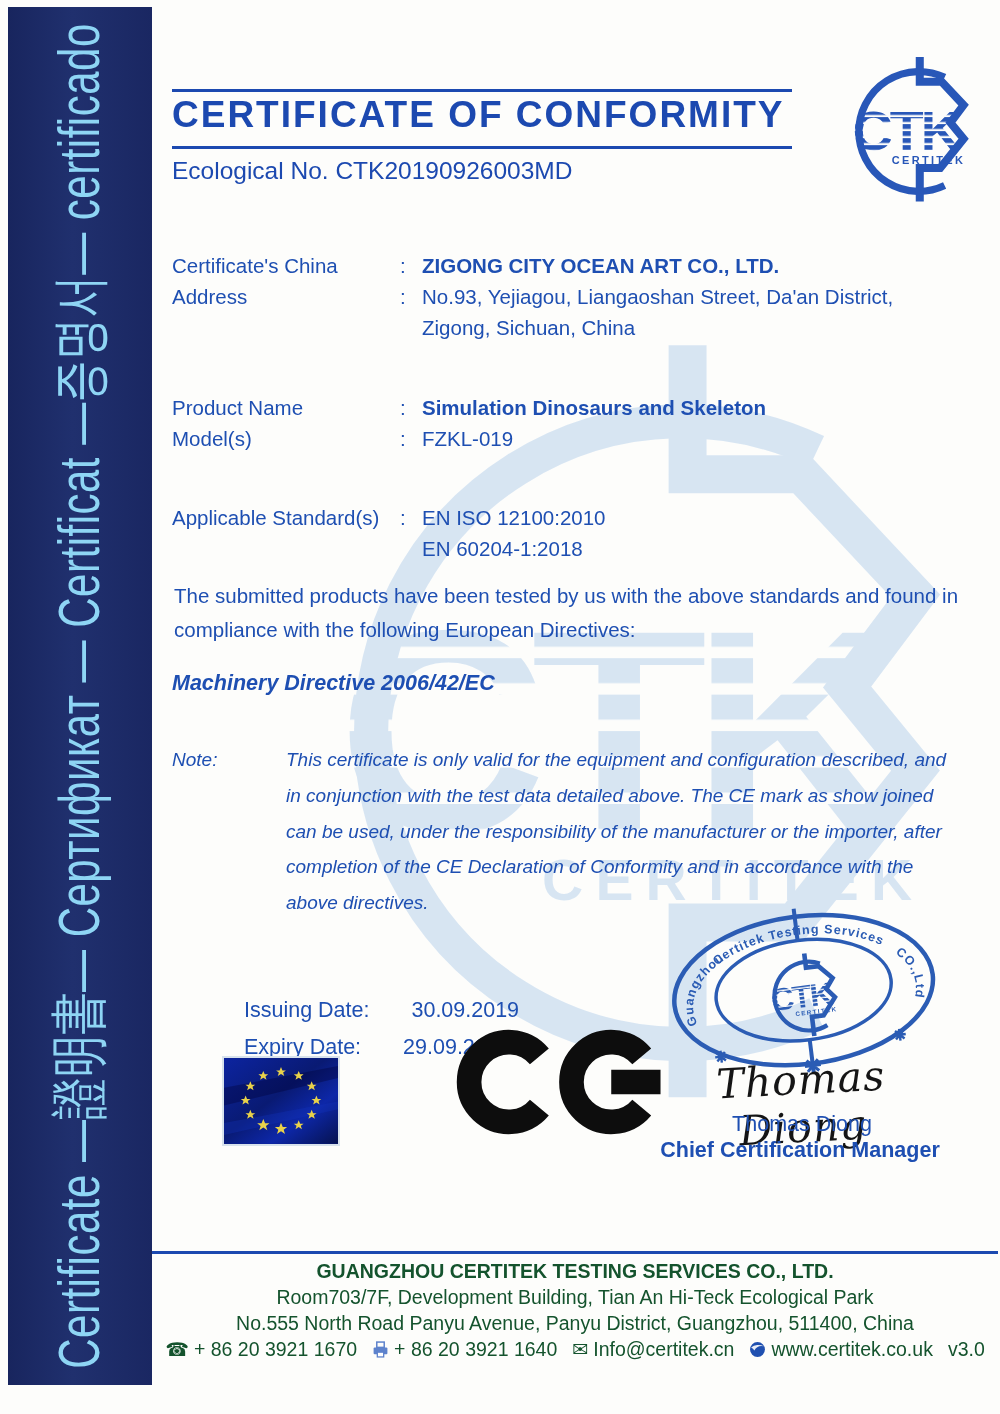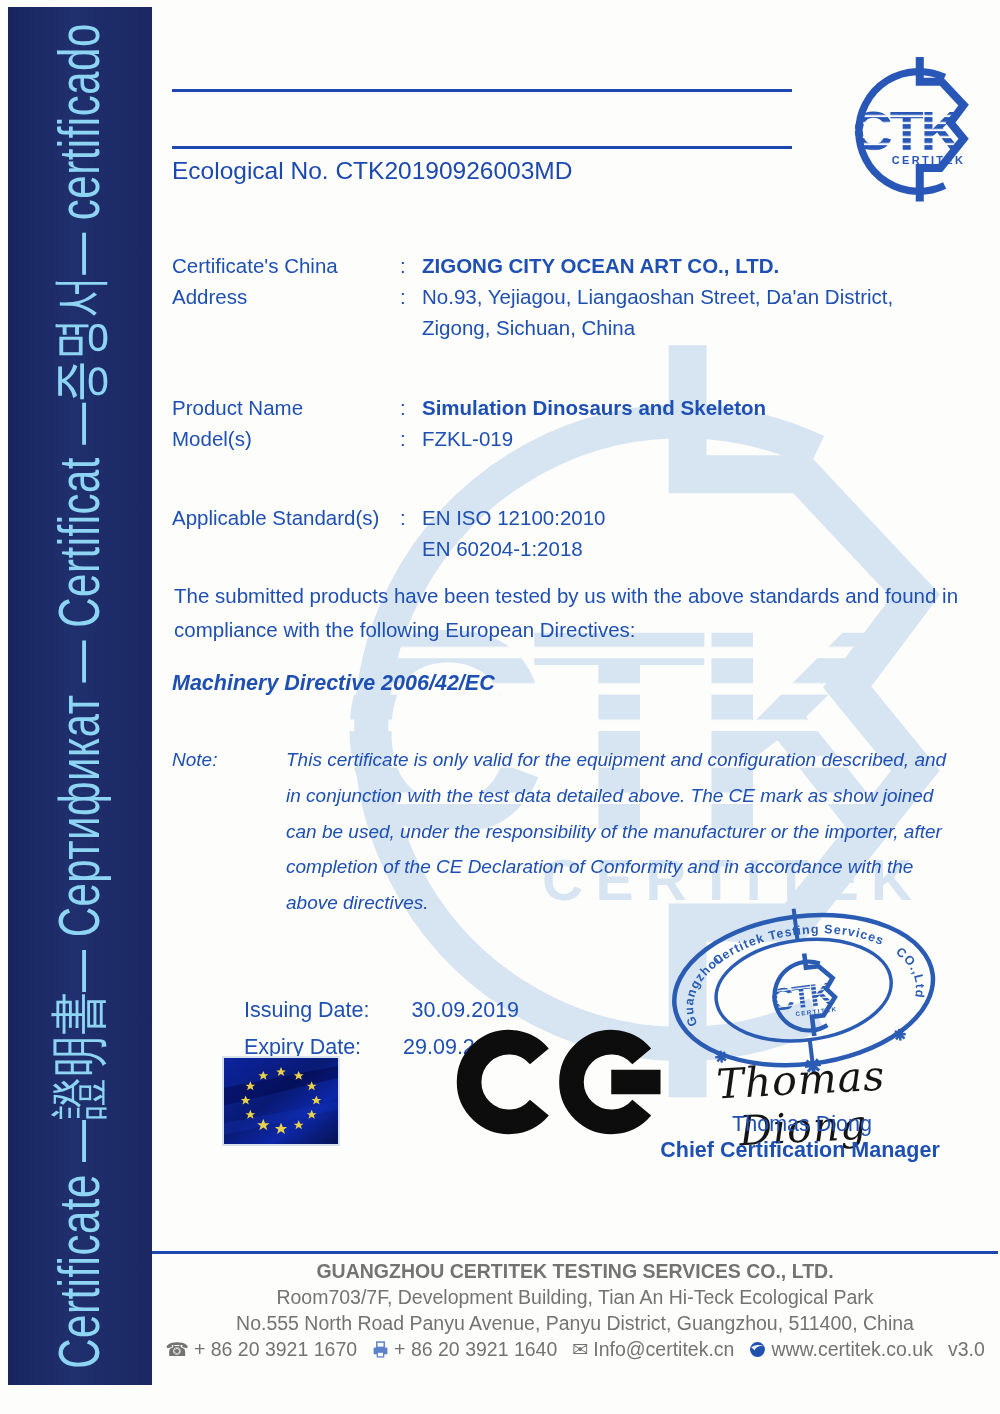--- a/index.html
+++ b/index.html
@@ -49,21 +49,21 @@
 
   .sig-script{position:absolute;left:666px;top:1056px;width:272px;text-align:center;
         font-family:"DejaVu Serif",serif;font-style:italic;font-size:41px;color:#151515;
         transform:rotate(-3deg);letter-spacing:1px;}
   .sig-name{position:absolute;left:666px;top:1112px;width:272px;text-align:center;
         font-size:21.5px;color:#1e4fb2;}
   .sig-role{position:absolute;left:640px;top:1138px;width:320px;text-align:center;
         font-size:21.5px;font-weight:bold;color:#1e4fb2;}
 
   .footer-line{position:absolute;left:152px;top:1251px;width:846px;height:3px;background:#1c49b0;}
-  .footer{position:absolute;left:152px;top:1258px;width:846px;text-align:center;color:#737373;}
+  .footer{position:absolute;left:152px;top:1258px;width:846px;text-align:center;color:#14532d;}
   .footer .f{font-size:19.5px;line-height:26px;}
   .footer .f1{font-weight:bold;}
   .contacts{display:flex;justify-content:center;align-items:center;gap:15px;font-size:19.5px;
         line-height:27px;}
   .contacts .grp{display:flex;align-items:center;gap:5px;white-space:nowrap;}
   .ic-glyph{font-family:"DejaVu Sans","Liberation Sans",sans-serif;font-size:19px;}
 </style>
 </head>
 <body>
 
@@ -83,20 +83,21 @@
       <path d="M73 16 A41 41 0 1 0 73 90" fill="none" stroke="#9cc0e6" stroke-width="4.5"></path>
       <path d="M56 2 V19 H71 L86 35 L77 47 L86 58 L70 78 H56 V101" fill="none" stroke="#9cc0e6" stroke-width="5"></path>
       <text x="46" y="66" font-size="38" font-weight="bold" text-anchor="middle" letter-spacing="-2" fill="url(#p3)" font-family="Liberation Sans, sans-serif">CTK</text>
       <text x="62" y="75" font-size="7.5" font-weight="bold" text-anchor="middle" letter-spacing="1.6" fill="#9cc0e6" font-family="Liberation Sans, sans-serif">CERTITEK</text>
     </svg>
   </div>
 
   <div class="content">
 
     <div class="hline" style="top:89px"></div>
+    <div class="title">CERTIFICATE OF CONFORMITY</div>
     <div class="hline" style="top:146px"></div>
     <div class="certno">Ecological No. CTK20190926003MD</div>
 
     <svg class="abs" style="left:836px;top:54px" viewBox="0 0 100 104" width="150" height="152">
       <defs>
         <pattern id="p1" patternUnits="userSpaceOnUse" width="6" height="4.8">
           <rect width="6" height="3.3" fill="#2857b8"></rect>
         </pattern>
       </defs>
       <path d="M73 16 A41 41 0 1 0 73 90" fill="none" stroke="#2857b8" stroke-width="5"></path>

